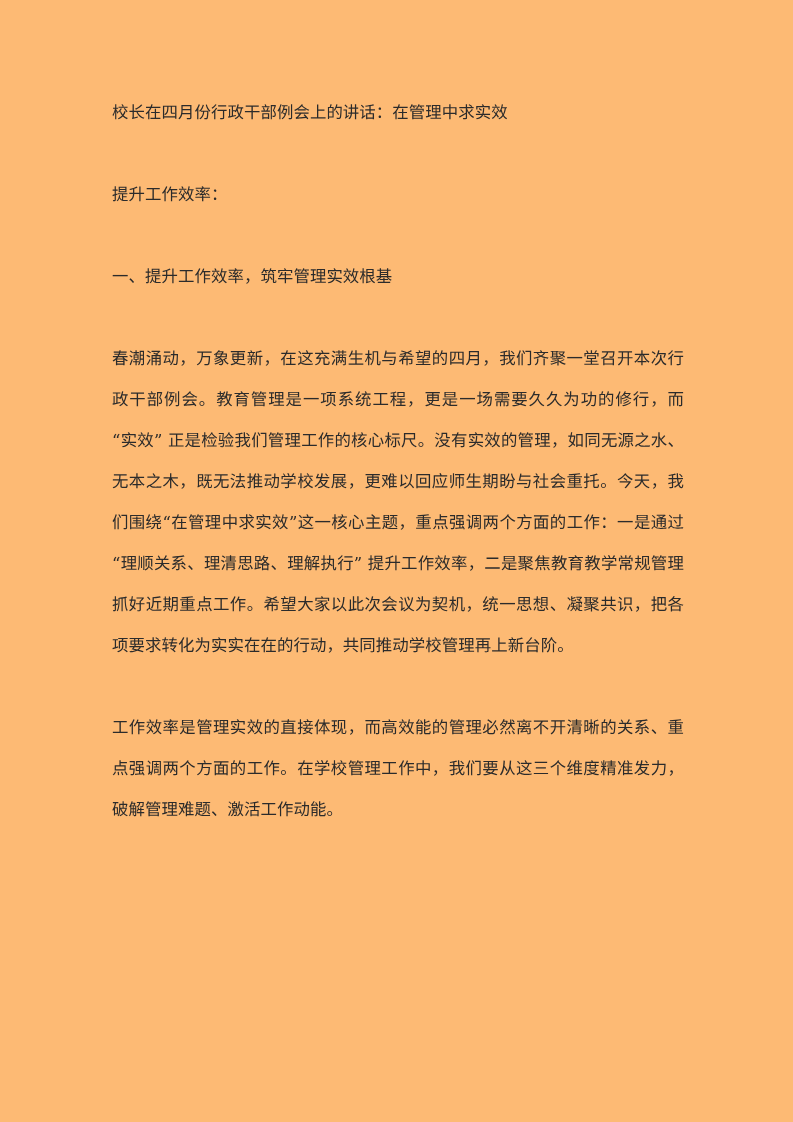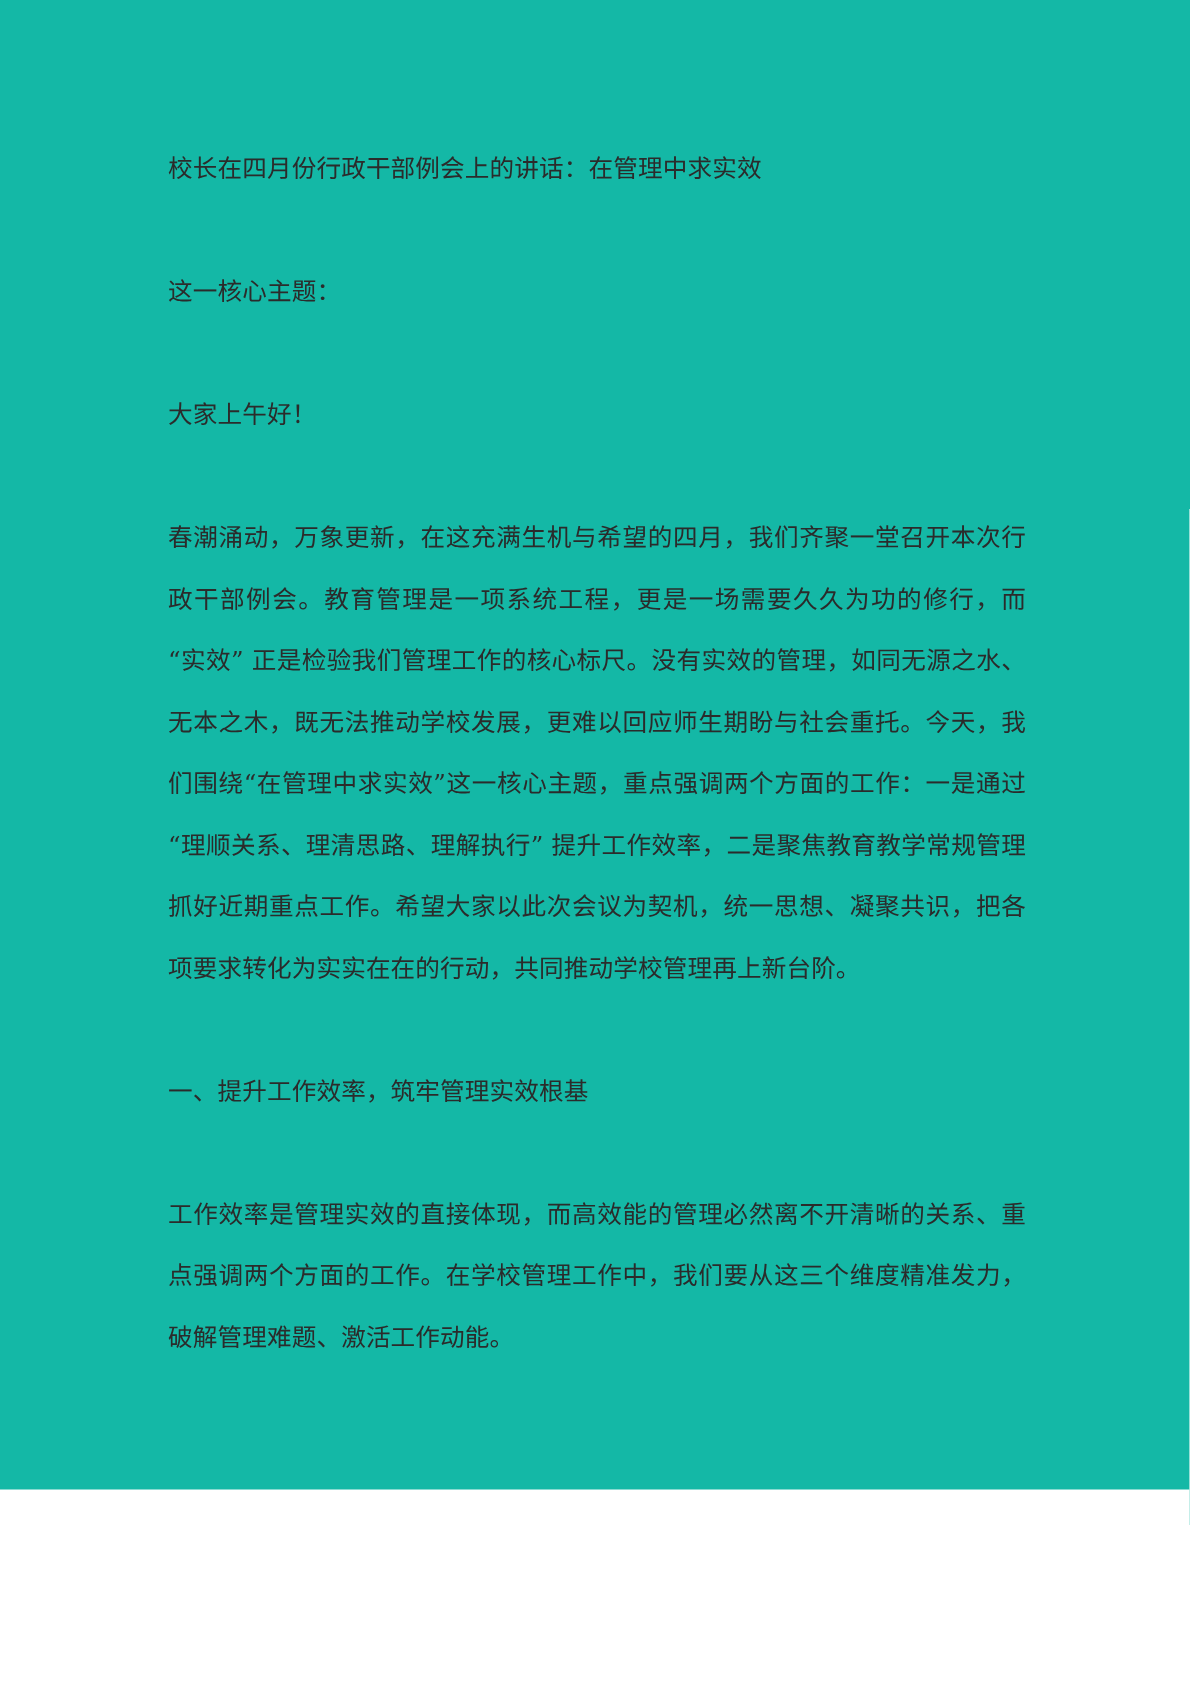--- a/index.html
+++ b/index.html
@@ -13,22 +13,22 @@
     height: 1122px;
     overflow: hidden;
     font-family: "DejaVu Serif", "Liberation Serif", serif;
     color: #2b2b2b;
     -webkit-font-smoothing: antialiased;
   }
 
   .page {
     position: relative;
     width: 793px;
-    height: 993px;
-    background: #14b8a6;
+    height: 1122px;
+    background: #fdba74;
     box-sizing: border-box;
     padding: 0;
   }
 
   .doc-body {
     position: absolute;
     left: 112px;
     top: 92px;
     width: 572px;
   }
@@ -62,24 +62,23 @@
   }
 </style>
 </head>
 <body>
 
 <div class="page">
   <div class="doc-body">
 
     <p class="para title short">校长在四月份行政干部例会上的讲话：在管理中求实效</p>
 
-    <p class="para short">这一核心主题：</p>
+    <p class="para short">提升工作效率：</p>
 
-    <p class="para short">大家上午好！</p>
+
+    <p class="para heading short">一、提升工作效率，筑牢管理实效根基</p>
 
     <p class="para">春潮涌动，万象更新，在这充满生机与希望的四月，我们齐聚一堂召开本次行政干部例会。教育管理是一项系统工程，更是一场需要久久为功的修行，而 “实效” 正是检验我们管理工作的核心标尺。没有实效的管理，如同无源之水、无本之木，既无法推动学校发展，更难以回应师生期盼与社会重托。今天，我们围绕“在管理中求实效”这一核心主题，重点强调两个方面的工作：一是通过 “理顺关系、理清思路、理解执行” 提升工作效率，二是聚焦教育教学常规管理抓好近期重点工作。希望大家以此次会议为契机，统一思想、凝聚共识，把各项要求转化为实实在在的行动，共同推动学校管理再上新台阶。</p>
-
-    <p class="para heading short">一、提升工作效率，筑牢管理实效根基</p>
 
     <p class="para last">工作效率是管理实效的直接体现，而高效能的管理必然离不开清晰的关系、重点强调两个方面的工作。在学校管理工作中，我们要从这三个维度精准发力，破解管理难题、激活工作动能。</p>
 
   </div>
 </div>
 
 </body></html>

